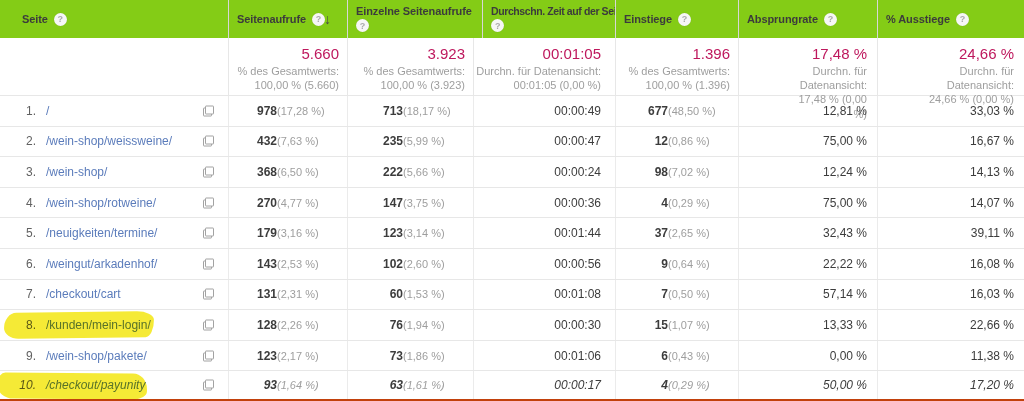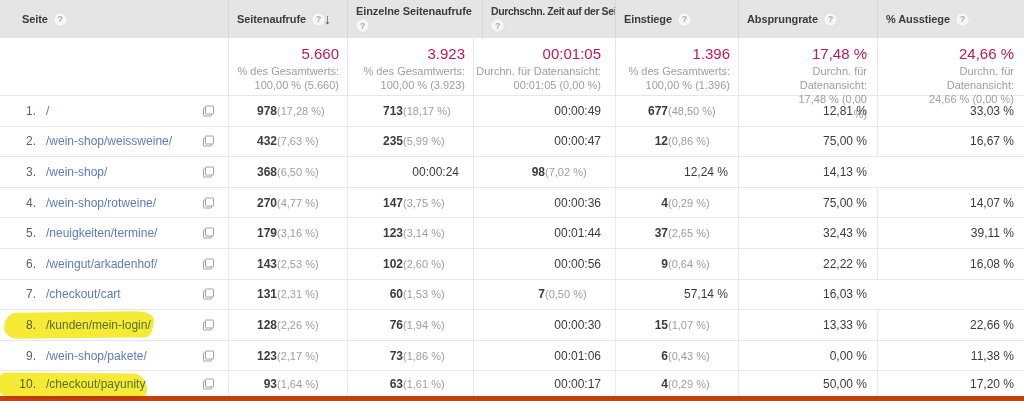--- a/index.html
+++ b/index.html
@@ -4,21 +4,21 @@
 <style>
   * { margin:0; padding:0; box-sizing:border-box; }
   body { font-family:"Liberation Sans", sans-serif; background:#fff; }
   .ga-table {
     width:1024px; height:401px; background:#fff; overflow:hidden;
     color:#3c3c3c; position:relative;
   }
   .grid-row { display:grid; grid-template-columns:228px 119px 126px 142px 123px 139px 147px; }
 
   
-  .thead { height:38px; background:#e5e5e5; }
+  .thead { height:38px; background:#84cc16; }
   .th {
     position:relative; display:flex; align-items:center; gap:6px;
     font-size:11px; font-weight:bold; color:#3c3c3c;
     padding:0 8px; white-space:nowrap; letter-spacing:-0.1px;
     border-left:1px solid #d7d7d7; cursor:pointer; overflow:hidden;
   }
   .th:first-child { border-left:none; padding-left:22px; }
   .th.two-line { flex-direction:column; align-items:flex-start; justify-content:flex-start; gap:2px; padding-top:5px; }
   .th.tight { font-size:10.5px; letter-spacing:-0.4px;margin-left:9px; }
   .help {
@@ -36,21 +36,21 @@
   }
   .sum-cell:first-child { border-left:none; }
   .sum-value { font-size:15px; color:#be185d; line-height:1.25; }
   .sum-note { font-size:11px; color:#9e9e9e; line-height:1.3; }
   .pad-pv { padding-right:8px; }
   .pad-time { padding-right:14px; }
   .pad-rate { padding-right:10px;padding-left:44px; }
 
   
   .tr { height:30.6px; border-top:1px solid #e7e7e7; }
-  .tr:last-child { border-bottom:5px solid #c2410c; }
+  .tr:last-child { border-bottom:2px solid #c2410c;font-style:italic; }
   .td {
     display:flex; align-items:center; justify-content:flex-end;
     font-size:12px; color:#3c3c3c; border-left:1px solid #ebebeb;
     overflow:hidden;
   }
   .td:first-child { border-left:none; }
   .td.page { justify-content:flex-start; position:relative; padding-left:14px; overflow:visible; }
   .rownum { display:inline-block; width:22px; text-align:right; color:#616161; margin-right:10px; font-size:12px; }
   .plink { color:#5b7cbb; text-decoration:none; font-size:12px; cursor:pointer; position:relative; }
   .ext-icon { position:absolute; right:14px; top:50%; width:11px; height:11px; transform:translateY(-50%); cursor:pointer; }
@@ -191,20 +191,24 @@
   <div class="grid-row tr">
     <div class="td page">
         <span class="rownum">3.</span>
         <a class="plink">/wein-shop/</a>
         <span class="ext-icon"></span>
       </div>
     <div class="td c-pv">
         <span class="val">368</span>
         <span class="pct">(6,50 %)</span>
       </div>
+    <div class="td c-pv">
+        <span class="val">222</span>
+        <span class="pct">(5,66 %)</span>
+      </div>
     <div class="td c-time">00:00:24</div>
     <div class="td c-pv">
         <span class="val">98</span>
         <span class="pct">(7,02 %)</span>
       </div>
     <div class="td c-rate">12,24 %</div>
     <div class="td c-rate">14,13 %</div>
   </div>
 
   <div class="grid-row tr">
@@ -283,20 +287,21 @@
         <span class="ext-icon"></span>
       </div>
     <div class="td c-pv">
         <span class="val">131</span>
         <span class="pct">(2,31 %)</span>
       </div>
     <div class="td c-pv">
         <span class="val">60</span>
         <span class="pct">(1,53 %)</span>
       </div>
+    <div class="td c-time">00:01:08</div>
     <div class="td c-pv">
         <span class="val">7</span>
         <span class="pct">(0,50 %)</span>
       </div>
     <div class="td c-rate">57,14 %</div>
     <div class="td c-rate">16,03 %</div>
   </div>
 
   <div class="grid-row tr">
     <div class="td page">

